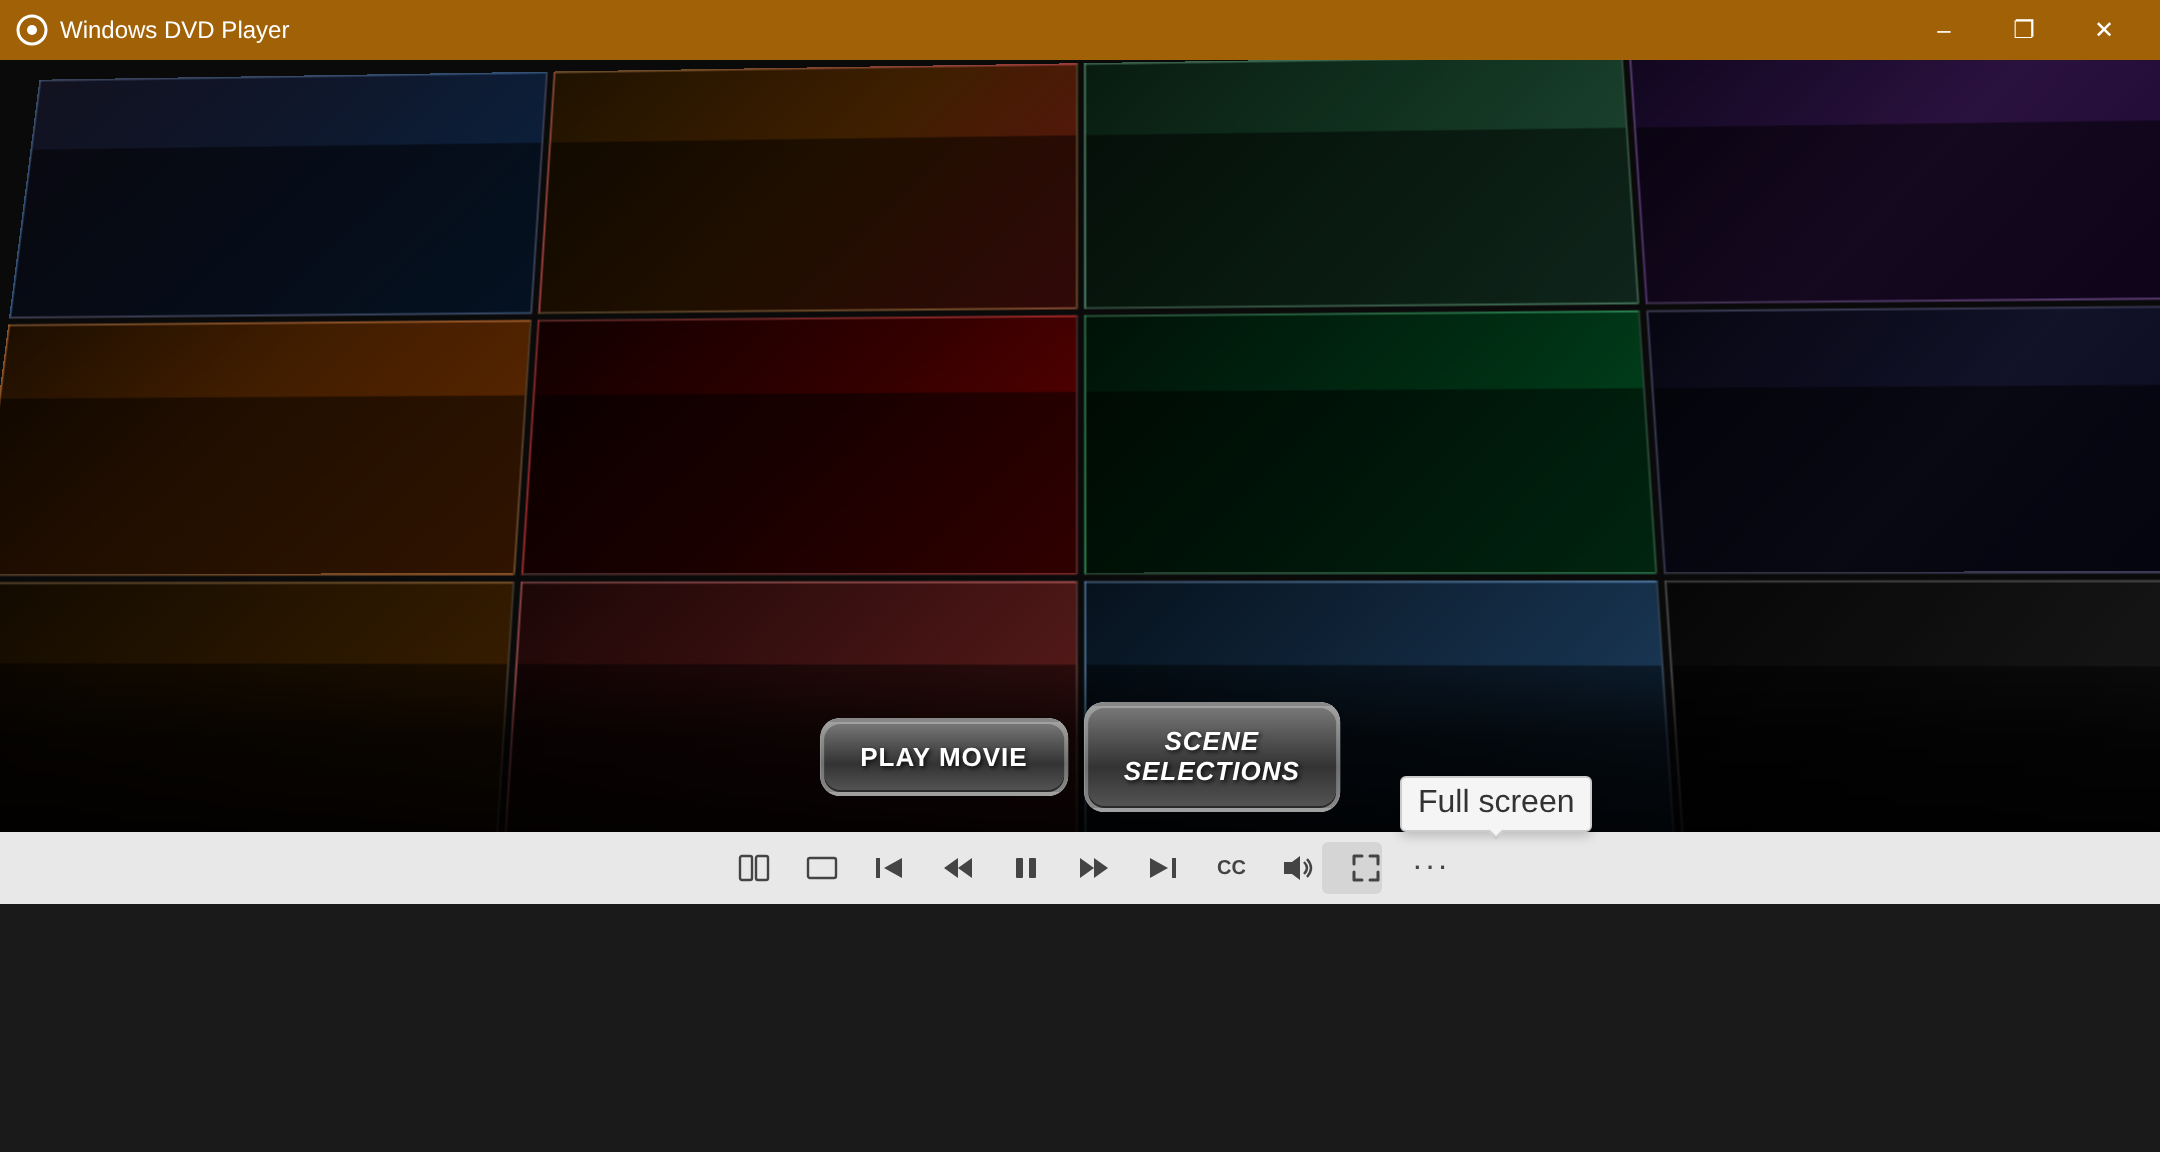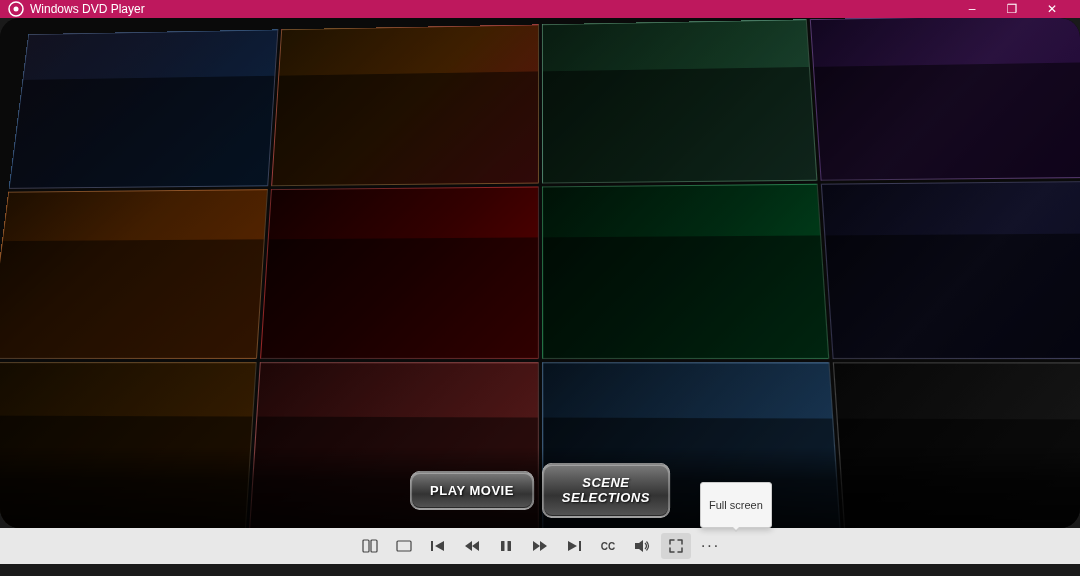--- a/index.html
+++ b/index.html
@@ -8,22 +8,22 @@
       height: 576px;
       background: #1a1a1a;
       font-family: 'Segoe UI', sans-serif;
       overflow: hidden;
       user-select: none;
     }
 
     
     #titlebar {
       width: 100%;
-      height: 18px;
-      background: #be185d;
+      height: 30px;
+      background: #a16207;
       display: flex;
       align-items: center;
       justify-content: space-between;
       padding: 0 8px;
     }
     #titlebar-left {
       display: flex;
       align-items: center;
       gap: 6px;
     }
@@ -50,25 +50,24 @@
       font-size: 12px;
       cursor: pointer;
       display: flex;
       align-items: center;
       justify-content: center;
     }
 
     
     #main-content {
       width: 100%;
-      height: 510px;
+      height: 386px;
       position: relative;
       background: #111;
       overflow: hidden;
-      border-radius: 20px;
     }
 
     
     #dvd-menu {
       width: 100%;
       height: 100%;
       position: relative;
       background: #0a0a0a;
     }
 
@@ -197,43 +196,43 @@
     }
 
     .ctrl-btn {
       width: 30px;
       height: 26px;
       background: transparent;
       border: none;
       cursor: pointer;
       display: flex;
       align-items: center;
-      justify-content: center;
+      justify-content: flex-end;
       border-radius: 3px;
       color: #333;
       font-size: 14px;
     }
 
     .ctrl-btn svg {
       width: 16px;
       height: 16px;
       fill: #444;
     }
 
     
     #fullscreen-tooltip {
       position: absolute;
       bottom: 36px;
       left: 50%;
       transform: translateX(160px);
       background: #f5f5f5;
       border: 1px solid #ccc;
       border-radius: 3px;
-      padding: 16px 8px;
-      font-size: 11px;
+      padding: 4px 8px;
+      font-size: 16px;
       color: #333;
       white-space: nowrap;
       box-shadow: 0 2px 6px rgba(0,0,0,0.2);
       z-index: 100;
     }
     #fullscreen-tooltip::after {
       content: '';
       position: absolute;
       top: 100%;
       left: 50%;

